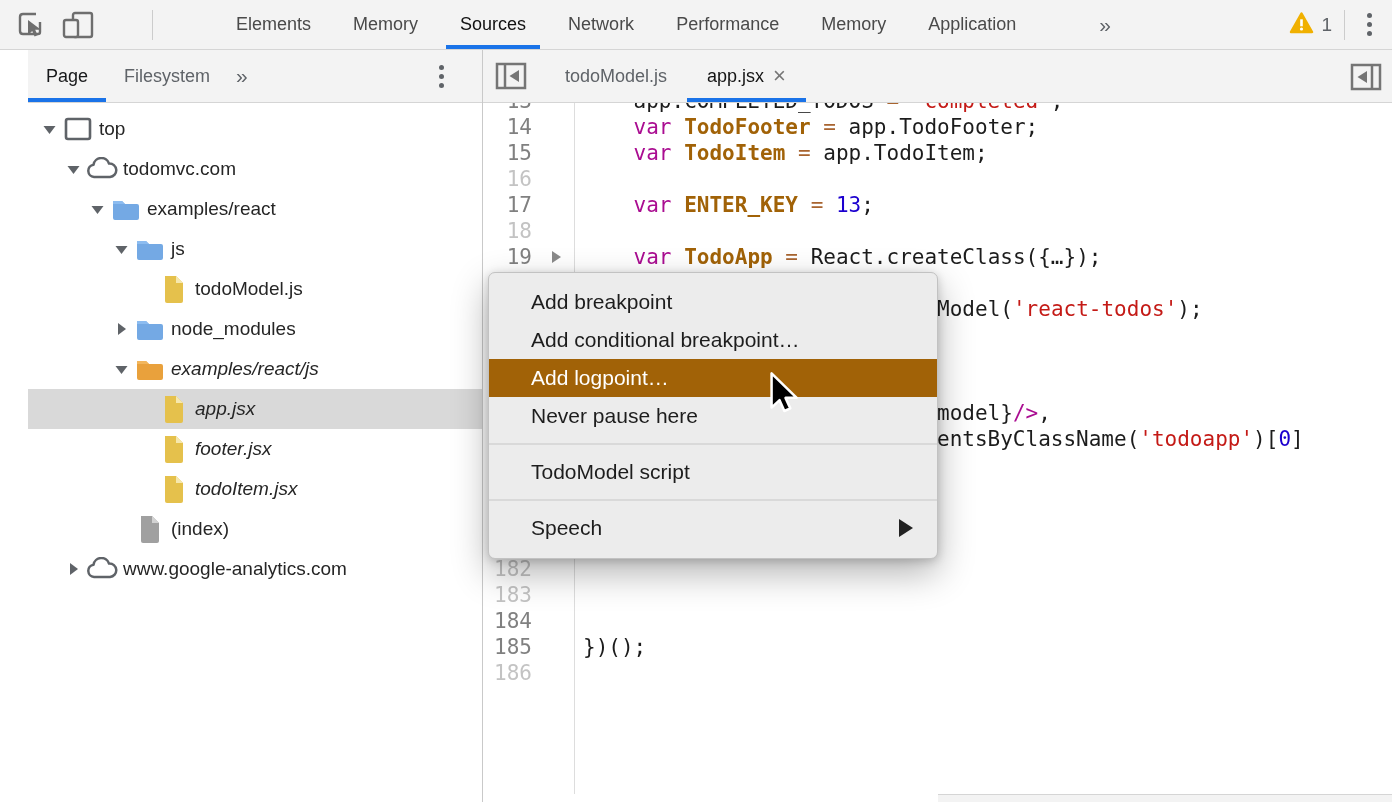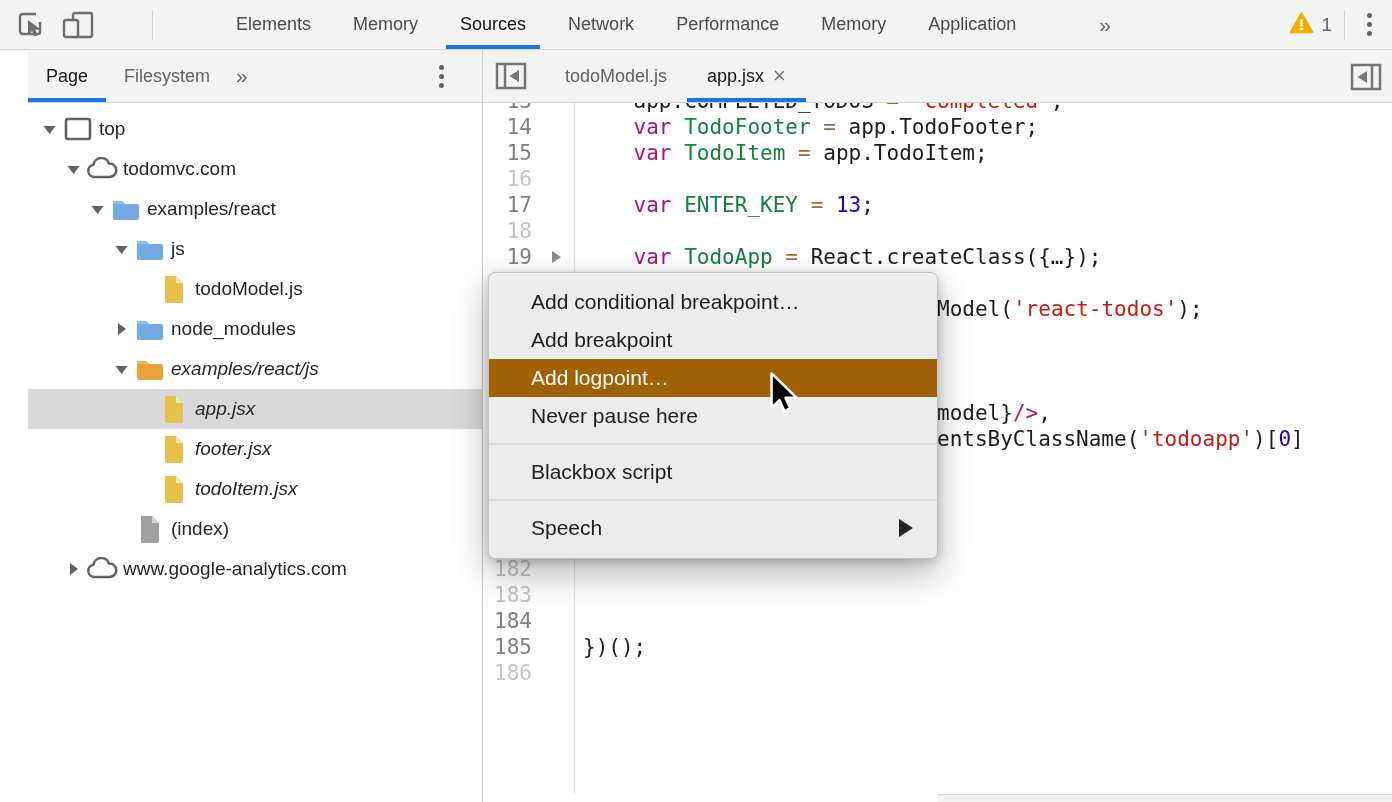--- a/index.html
+++ b/index.html
@@ -57,21 +57,21 @@
   
   .editor-body { position:absolute; top:53px; left:0; right:0; bottom:8px; overflow:hidden; background:#fff; }
   .gutter-line { position:absolute; left:91px; top:0; bottom:0; width:1px; background:#ddd; }
   .code-scroll { position:relative; margin-top:-15px; font-family:"DejaVu Sans Mono", monospace; font-size:21px; line-height:26px; }
   .code-row { display:flex; height:26px; }
   .gutter-cell { position:relative; width:91px; flex:none; }
   .gutter-cell .num { position:absolute; right:42px; color:#808080; }
   .code-row.blank .gutter-cell .num { color:#c3c3c3; }
   .fold-arrow { position:absolute; right:13px; top:7px; width:0; height:0; border-left:9px solid #8a8a8a; border-top:6px solid transparent; border-bottom:6px solid transparent; }
   .code-cell { padding-left:9px; white-space:pre; color:#1c1c1c; }
-  .tok-kw { color:#aa0d91; } .tok-def { color:#15803d; } .tok-num { color:#1c00cf; }
+  .tok-kw { color:#aa0d91; } .tok-def { color:#a16207;font-weight:bold; } .tok-num { color:#1c00cf; }
   .tok-str { color:#c41a16; } .tok-op { color:#a8642f; } .tok-tag { color:#aa0d91; } .tok-pl { color:#1c1c1c; }
 
   
   .status-strip { position:absolute; left:455px; right:0; bottom:0; height:8px; background:#f3f3f3; border-top:1px solid #d5d5d5; }
 
   
   .context-menu { position:absolute; left:488px; top:272px; width:450px; background:#ececec; border:1px solid #c2c2c2; border-radius:7px; box-shadow:0 14px 36px rgba(0,0,0,.30), 0 2px 10px rgba(0,0,0,.18); padding:10px 0 11px 0; z-index:10; }
   .menu-item { position:relative; height:38px; display:flex; align-items:center; padding-left:42px; font-size:21px; color:#1d1d1d; }
   .menu-item.highlighted { background:#a16207; color:#fff; }
   .menu-sep { height:2px; background:#d9d9d9; margin:8px 0; }
@@ -462,34 +462,34 @@
               <div class="code-cell"></div>
             </div>
           </div>
       </div>
       <div class="status-strip"></div>
     </div>
   </div>
 
   <div class="context-menu">
       <div class="menu-item">
+        <span>Add breakpoint</span>
+      </div>
+      <div class="menu-item">
         <span>Add conditional breakpoint…</span>
-      </div>
-      <div class="menu-item">
-        <span>Add breakpoint</span>
       </div>
       <div class="menu-item highlighted">
         <span>Add logpoint…</span>
       </div>
       <div class="menu-item">
         <span>Never pause here</span>
       </div>
       <div class="menu-sep"></div>
       <div class="menu-item">
-        <span>Blackbox script</span>
+        <span>TodoModel script</span>
       </div>
       <div class="menu-sep"></div>
       <div class="menu-item">
         <span>Speech</span>
         <span class="submenu-arrow"></span>
       </div>
     </div>
 
   <div class="cursor">
     <svg width="34" height="48" viewBox="0 0 28 42">

